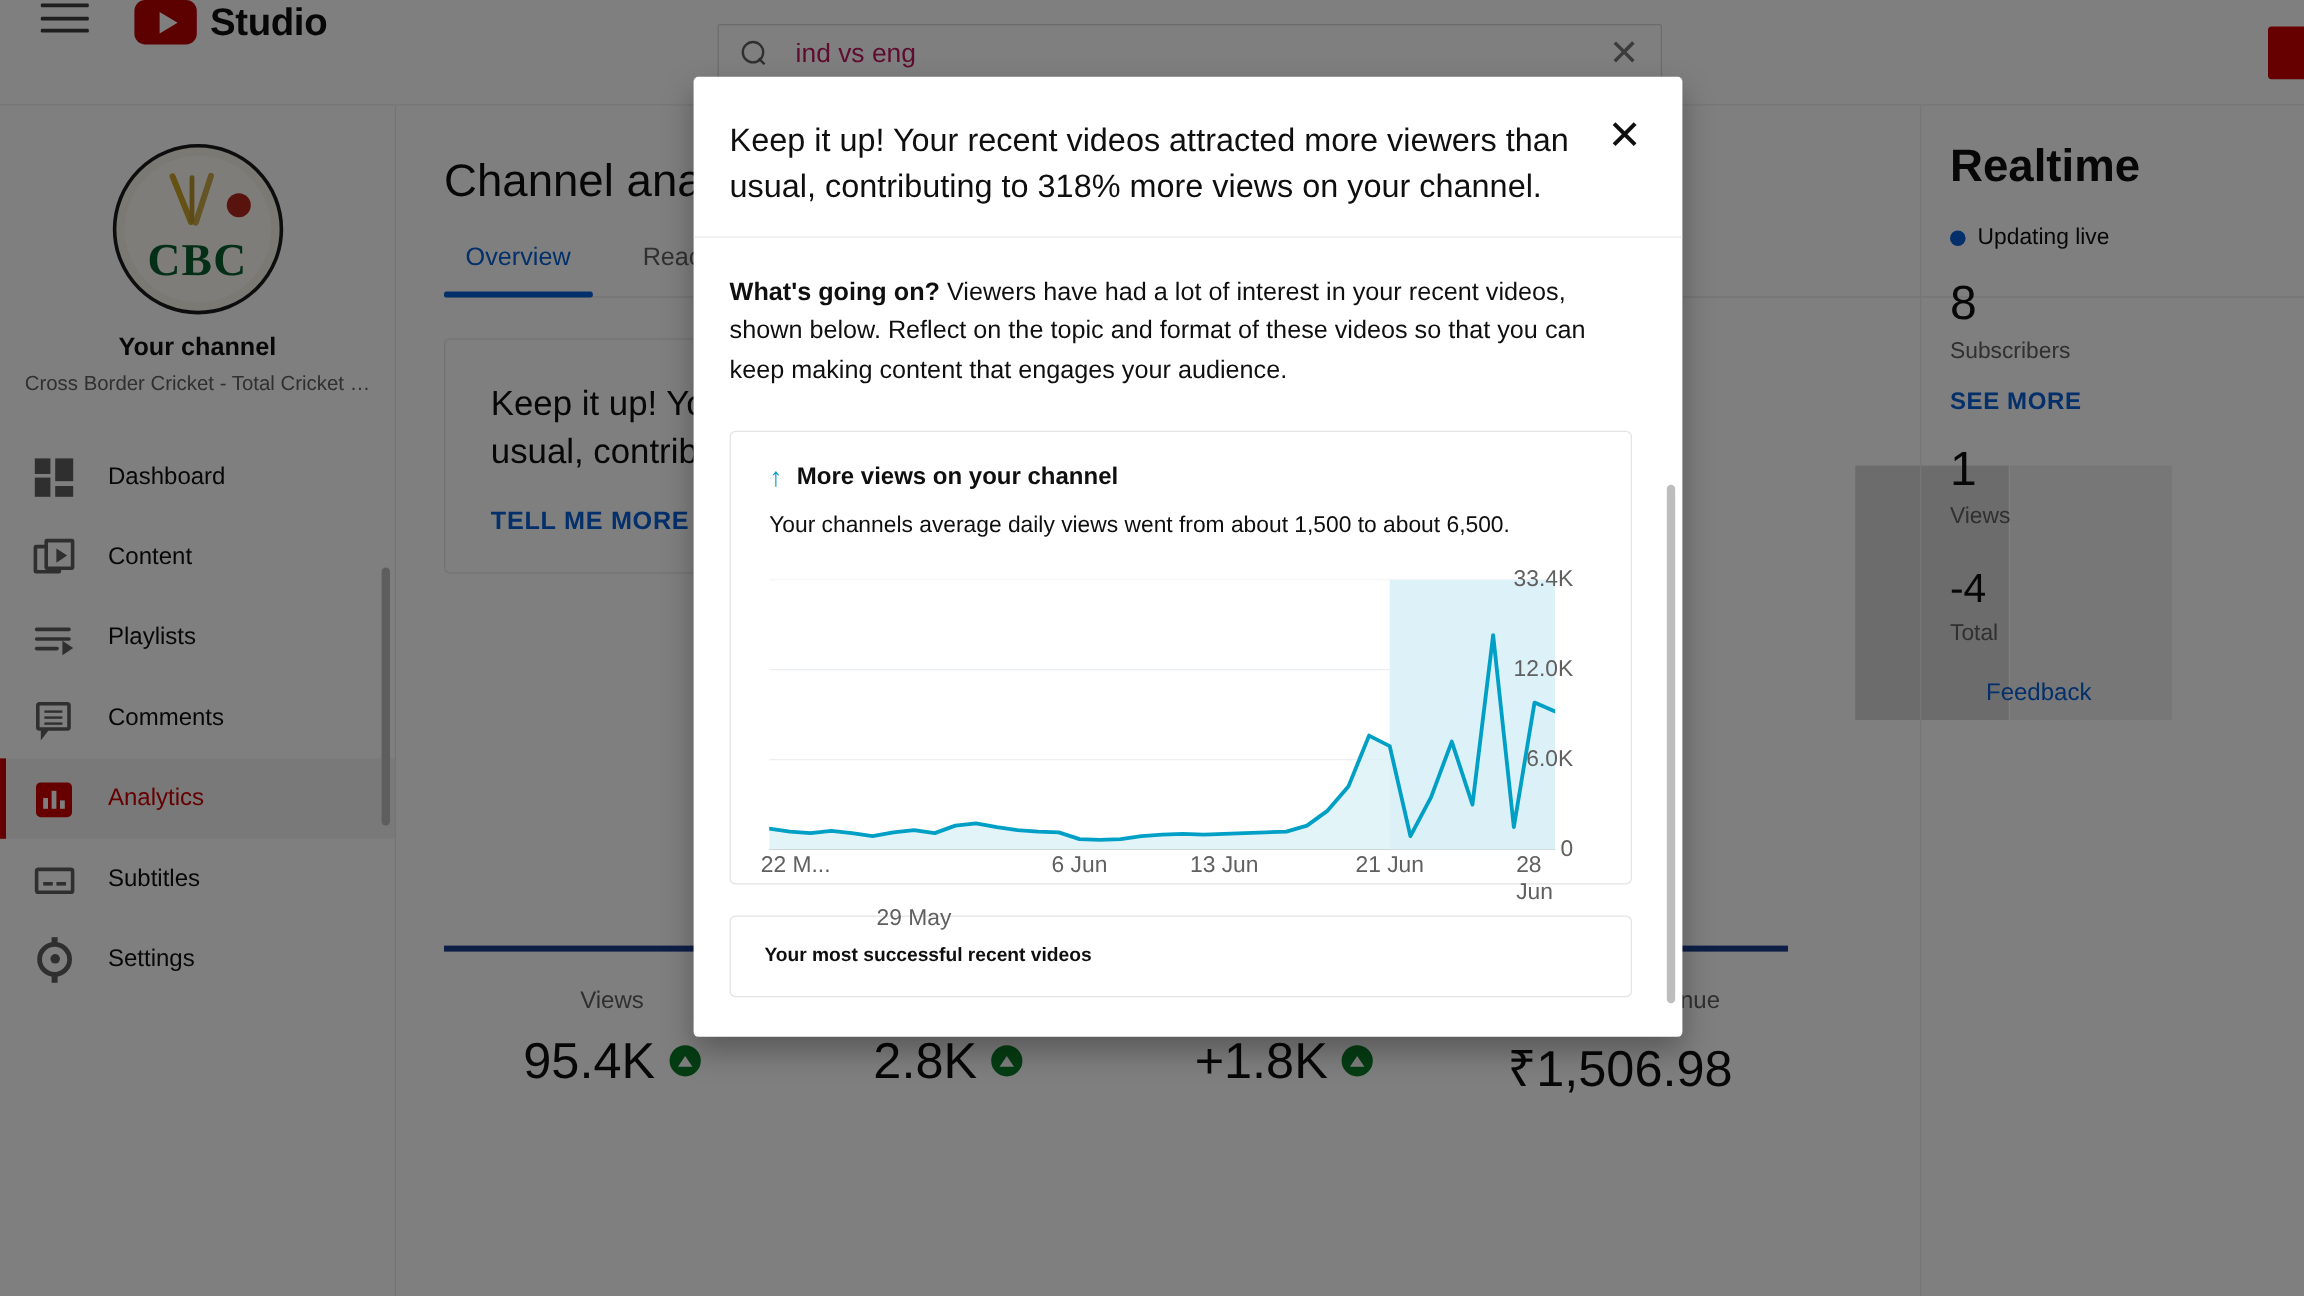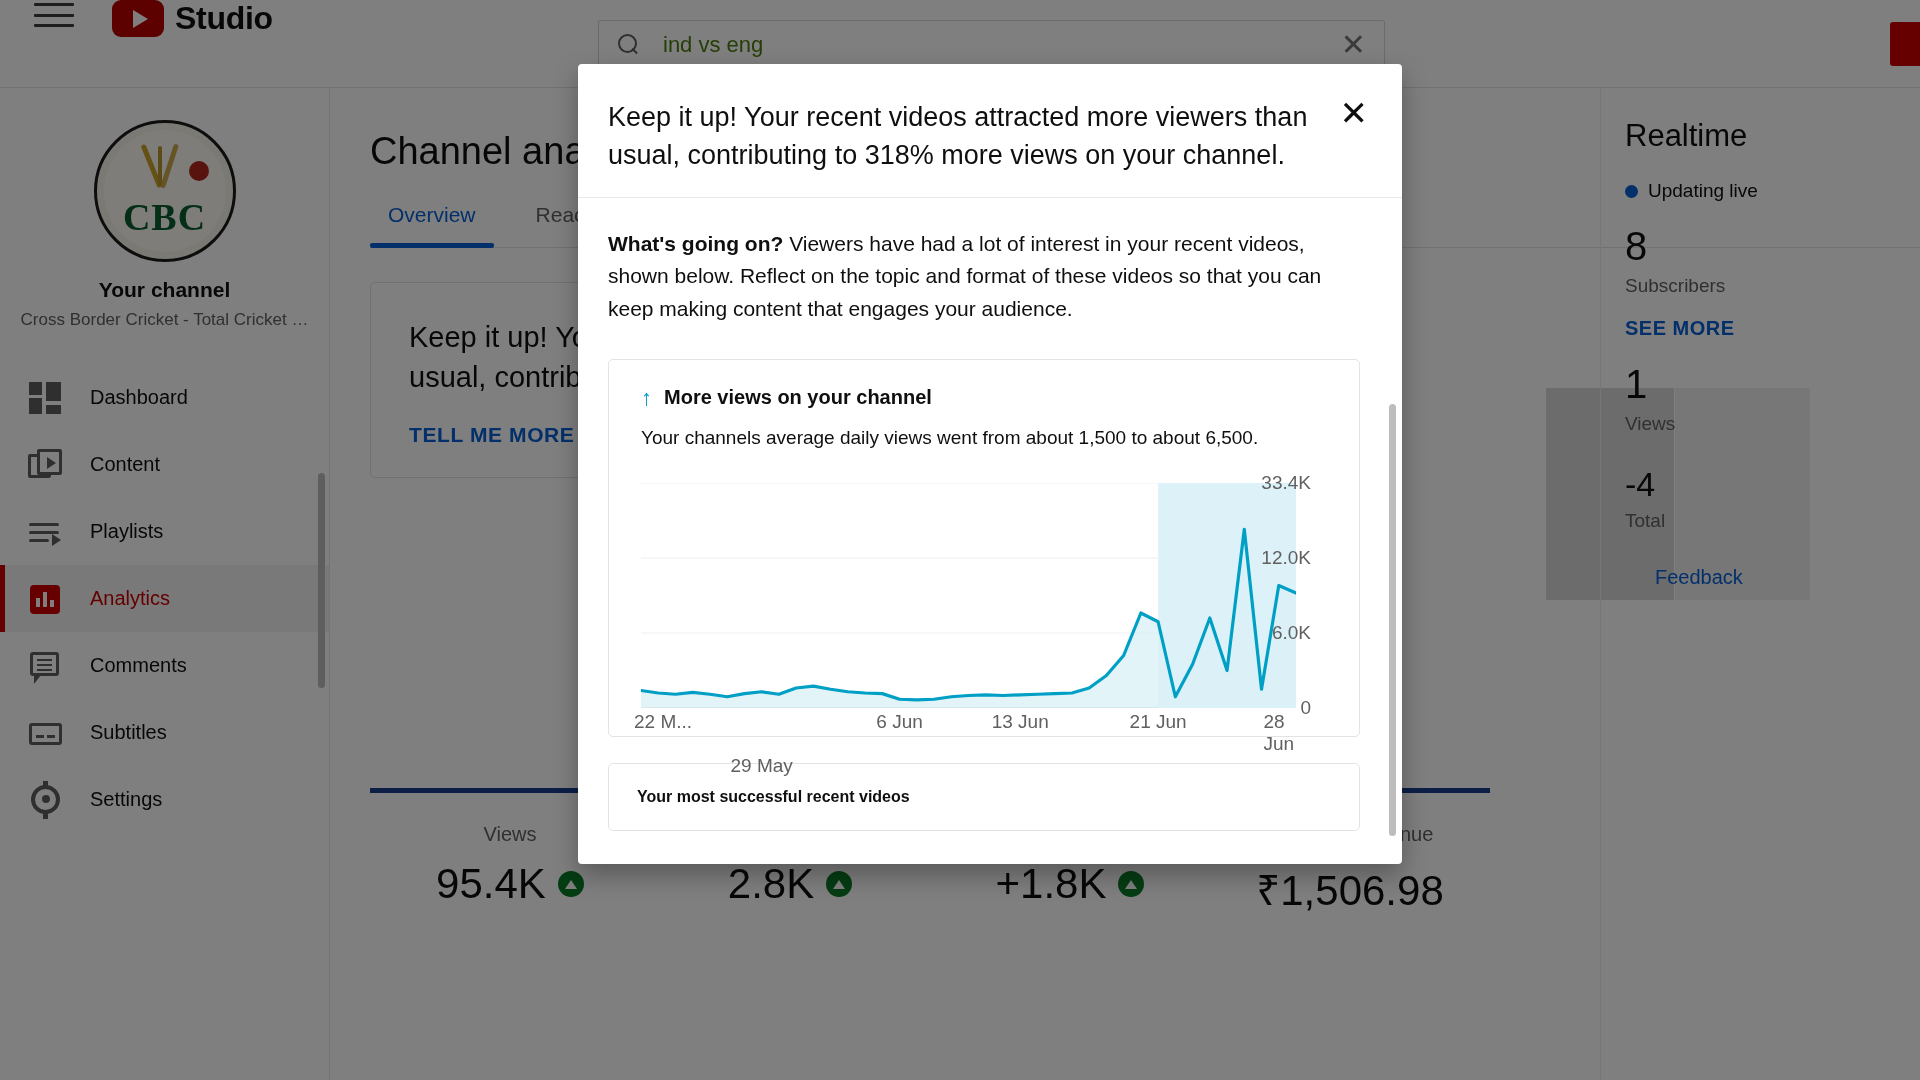--- a/index.html
+++ b/index.html
@@ -25,21 +25,21 @@
   .brand-text { font-size:32px; font-weight:700; color:#0f0f0f; letter-spacing:-.3px; }
 
   .searchbar { position:absolute; left:598px; top:20px; width:787px; height:50px;
     background:#fff; border:1px solid #d6d6d6; border-radius:2px;
     display:flex; align-items:center; padding:0 18px; }
   .s-icon { width:24px; height:24px; position:relative; flex:0 0 auto; margin-right:22px;}
   .s-icon::before { content:""; position:absolute; width:15px; height:15px;
     border:2.4px solid #5f5f5f; border-radius:50%; left:1px; top:1px; }
   .s-icon::after { content:""; position:absolute; width:7px; height:2.4px;
     background:#5f5f5f; transform:rotate(45deg); left:14px; top:17px; }
-  .s-text { font-size:22px; color:#4d7c0f; flex:1; }
+  .s-text { font-size:22px; color:#be185d; flex:1; }
   .s-clear { font-size:30px; color:#777; font-weight:300; line-height:1; cursor:pointer; }
 
   .red-chip { position:absolute; right:0; top:22px; width:30px; height:44px;
     background:#c00; border-radius:3px 0 0 3px; }
 
   
   .sidebar { position:absolute; top:88px; left:0; width:330px; bottom:0;
     background:#fff; border-right:1px solid #e8e8e8; }
   .avatar-wrap { display:flex; flex-direction:column; align-items:center;
     padding-top:32px; }
@@ -160,21 +160,21 @@
   .stat .v { font-size:42px; font-weight:400; color:#0f0f0f; margin-top:14px;
     display:flex; align-items:center; justify-content:center; gap:12px; }
   .dot-up { width:26px; height:26px; border-radius:50%; background:#0b7a27;
     display:inline-flex; align-items:center; justify-content:center; }
   .dot-up::after { content:""; border-bottom:9px solid #fff;
     border-left:6px solid transparent; border-right:6px solid transparent; }
 
   
   .rail { position:absolute; right:0; top:88px; width:320px; bottom:0;
     border-left:1px solid #ececec; padding:30px 24px; }
-  .rail h3 { font-size:31px; font-weight:400; color:#0f0f0f; }
+  .rail h3 { font-size:38px; font-weight:700; color:#0f0f0f; }
   .rail .lg { display:flex; align-items:center; gap:10px; margin-top:26px;
     font-size:19px; color:#0f0f0f; }
   .bdot { width:13px; height:13px; border-radius:50%; background:#065fd4; }
   .rail .big { font-size:40px; margin-top:22px; color:#0f0f0f; }
   .rail .cap { font-size:19px; color:#606060; margin-top:6px; }
   .rail .see { font-size:20px; font-weight:600; color:#065fd4; margin-top:20px;
     letter-spacing:.5px; cursor:pointer; }
   .rail .neg { color:#0f0f0f; font-size:34px; margin-top:30px; }
 
   .thumb-ph { position:absolute; left:1216px; top:300px; width:128px; height:212px;
@@ -279,40 +279,40 @@
       </div>
       <div class="navitem">
         <span class="ic ic-play">
             <i></i>
             <i></i>
             <i></i>
             <span class="tri"></span>
           </span>
         <span class="lbl">Playlists</span>
       </div>
+      <div class="navitem">
+        <span class="ic ic-comments">
+            <span class="bb">
+              <i></i>
+              <i></i>
+              <i></i>
+            </span>
+            <span class="tail"></span>
+          </span>
+        <span class="lbl">Comments</span>
+      </div>
       <div class="navitem active">
         <span class="ic ic-analytics">
             <span class="box">
               <i></i>
               <i></i>
               <i></i>
             </span>
           </span>
         <span class="lbl">Analytics</span>
-      </div>
-      <div class="navitem">
-        <span class="ic ic-comments">
-            <span class="bb">
-              <i></i>
-              <i></i>
-              <i></i>
-            </span>
-            <span class="tail"></span>
-          </span>
-        <span class="lbl">Comments</span>
       </div>
       <div class="navitem">
         <span class="ic ic-subs">
             <span class="out">
               <i></i>
               <i></i>
             </span>
           </span>
         <span class="lbl">Subtitles</span>
       </div>

